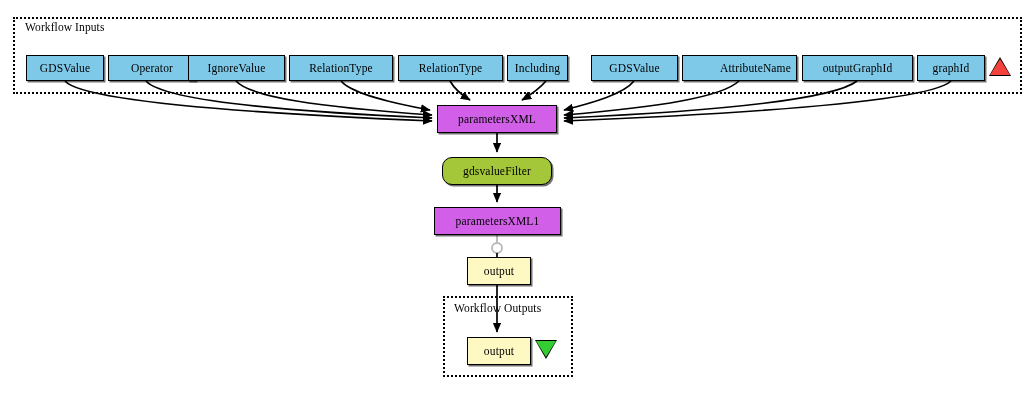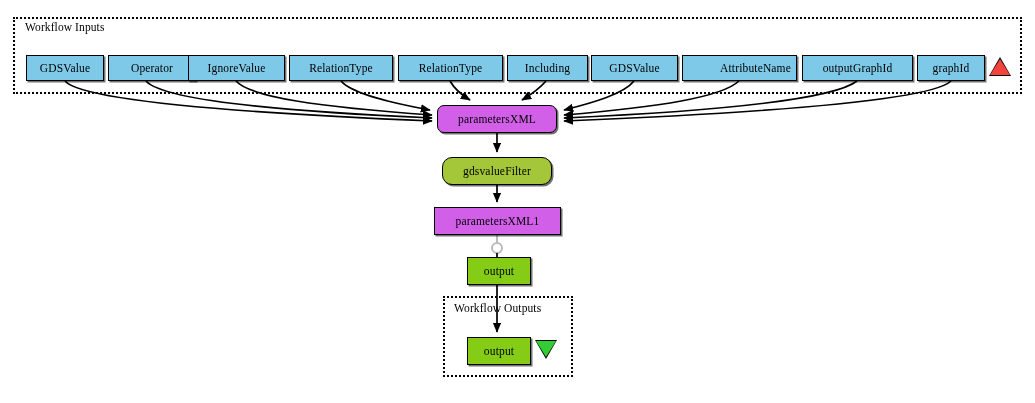--- a/index.html
+++ b/index.html
@@ -45,21 +45,21 @@
     justify-content: center;
     font-size: 11.5px;
     color: #000000;
     white-space: nowrap;
     box-shadow: 1.5px 1.5px 0 rgba(0,0,0,0.55);
     letter-spacing: 0.15px;
   }
   .node-input  { background: #7EC8E8; }
   .node-proc   { background: #D15FE8; }
   .node-filter { background: #A4C639; border-radius: 10px; }
-  .node-output { background: #84cc16; }
+  .node-output { background: #fef9c3; }
   .tri {
     position: absolute;
     width: 0;
     height: 0;
   }
   .tri-up {
     border-left: 11px solid transparent;
     border-right: 11px solid transparent;
     border-bottom: 19px solid #F4433C;
   }
@@ -116,30 +116,30 @@
   </svg>
 
   <div class="group-box" style="left:13px; top:17px; width:1009px; height:77px;"></div>
   <div class="group-label" style="left:25px; top:21px;">Workflow Inputs</div>
 
   <div class="node node-input" style="left:26px; top:55px; width:78px; height:26px;">GDSValue</div>
   <div class="node node-input" style="left:108px; top:55px; width:88px; height:26px;">Operator</div>
   <div class="node node-input" style="left:188px; top:55px; width:97px; height:26px;">IgnoreValue</div>
   <div class="node node-input" style="left:289px; top:55px; width:104px; height:26px;">RelationType</div>
   <div class="node node-input" style="left:398px; top:55px; width:105px; height:26px;">RelationType</div>
-  <div class="node node-input" style="left:507px; top:55px; width:81px; height:26px;">Including</div>
+  <div class="node node-input" style="left:507px; top:55px; width:61px; height:26px;">Including</div>
   <div class="node node-input" style="left:591px; top:55px; width:87px; height:26px;">GDSValue</div>
   <div class="node node-input" style="left:682px; top:55px; width:115px; height:26px;padding-left:32px;">AttributeName</div>
   <div class="node node-input" style="left:802px; top:55px; width:111px; height:26px;">outputGraphId</div>
   <div class="node node-input" style="left:917px; top:55px; width:68px; height:26px;">graphId</div>
 
   <div class="tri tri-up-outline" style="left:989px; top:57px;"></div>
   <div class="tri tri-up" style="left:990px; top:59px; border-left-width:10px; border-right-width:10px; border-bottom-width:16px;"></div>
 
-  <div class="node node-proc" style="left:437px; top:105px; width:120px; height:28px;border-radius:7px;">parametersXML</div>
+  <div class="node node-proc" style="left:437px; top:105px; width:120px; height:28px;">parametersXML</div>
   <div class="node node-filter" style="left:442px; top:157px; width:110px; height:28px;">gdsvalueFilter</div>
   <div class="node node-proc" style="left:434px; top:207px; width:127px; height:28px;">parametersXML1</div>
   <div class="node node-output" style="left:467px; top:257px; width:64px; height:28px;">output</div>
 
   <div class="group-box" style="left:443px; top:296px; width:130px; height:81px;"></div>
   <div class="group-label" style="left:454px; top:302px;">Workflow Outputs</div>
 
   <div class="node node-output" style="left:467px; top:337px; width:64px; height:28px;">output</div>
 
   <div class="tri tri-down-outline" style="left:535px; top:340px;"></div>

